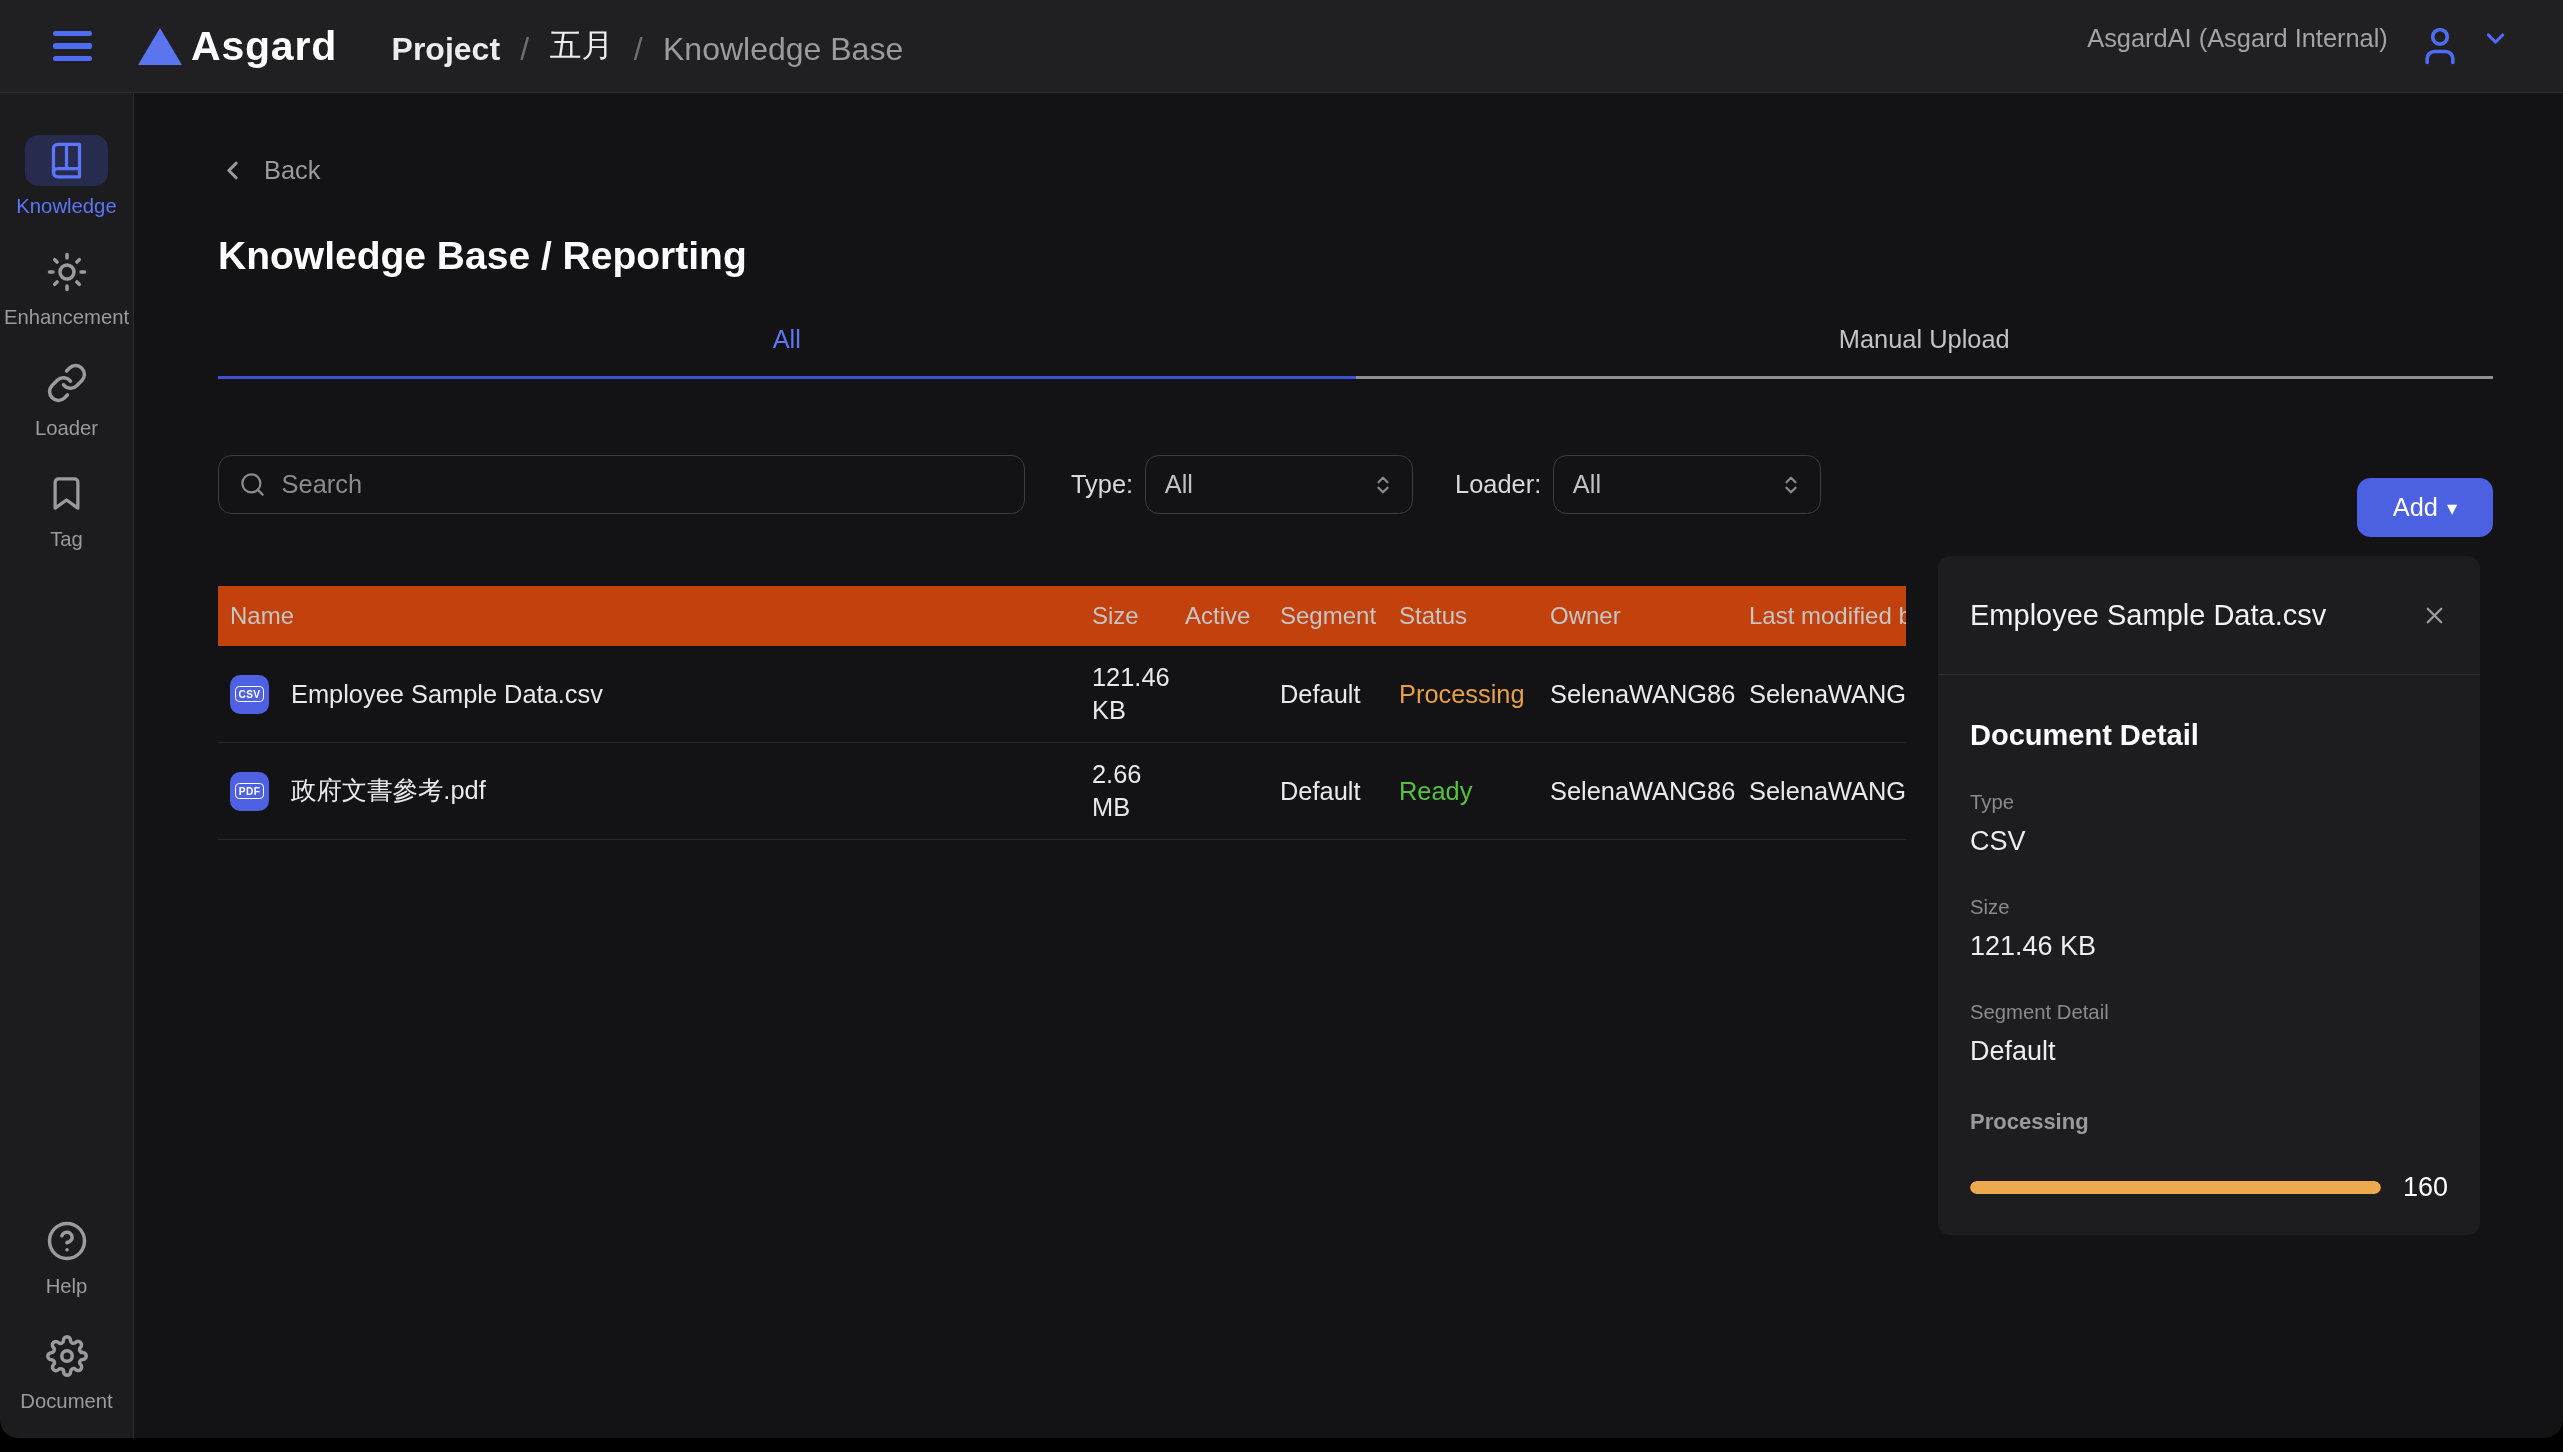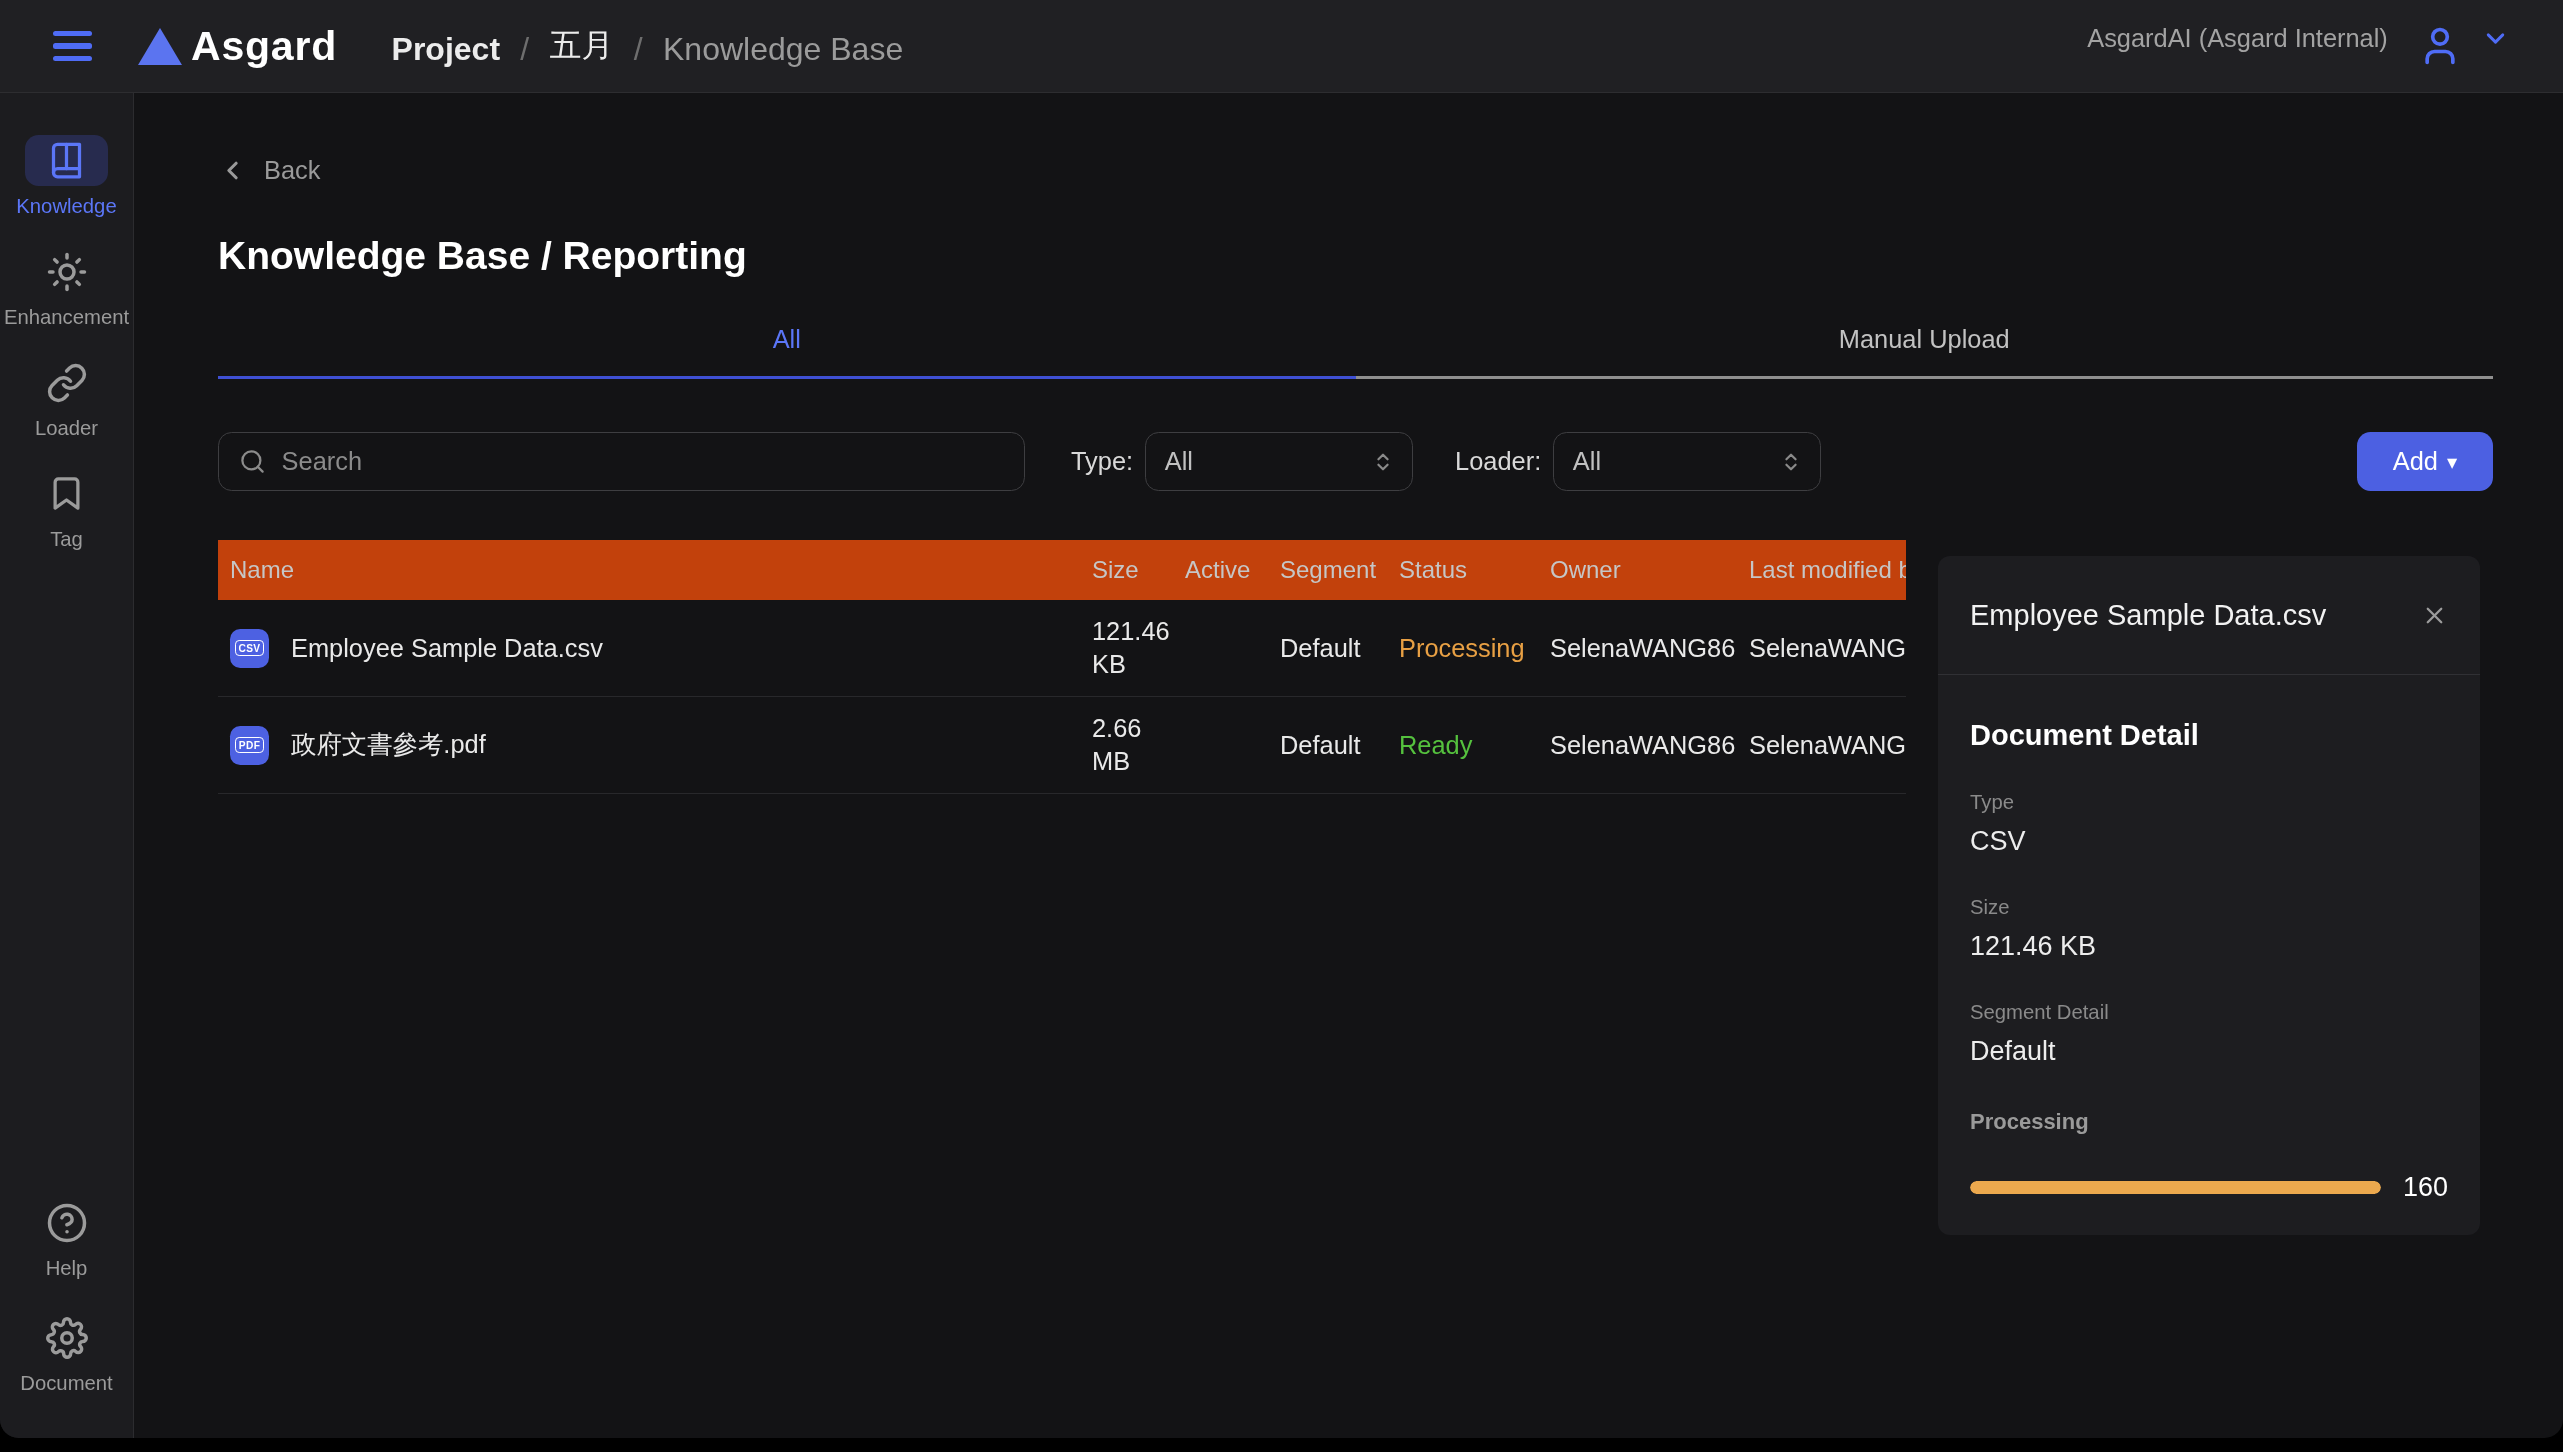--- a/index.html
+++ b/index.html
@@ -19,21 +19,21 @@
   .crumb-main { color:#ececec; font-weight:600; }
   .crumb-mid { color:#ececec; font-weight:500; }
   .crumb-sep { color:#6e6e6e; }
   .crumb-last { color:#9b9b9b; }
   .tb-right { display:flex; align-items:flex-start; gap:18.6px; }
   .account-label { font-size:25.4px; color:#a3a3a3; margin-right:12px; }
   .icon-blue { color:#4f6cf5; }
 
   
   .body { display:flex; height:1345px; }
-  .sidebar { width:134px; background:#1c1c1f; border-right:1.7px solid #2c2c2f; display:flex; flex-direction:column; justify-content:space-between; padding:42px 0 42px; flex:none; }
+  .sidebar { width:134px; background:#1c1c1f; border-right:1.7px solid #2c2c2f; display:flex; flex-direction:column; justify-content:space-between; padding:42px 0 24px; flex:none; }
   .side-group { display:flex; flex-direction:column; align-items:center; }
   .side-item { display:flex; flex-direction:column; align-items:center; gap:7.6px; margin-bottom:27px; cursor:pointer; color:#9b9b9b; }
   .side-item .icon-pill { width:83px; height:51px; border-radius:13.6px; display:flex; align-items:center; justify-content:center; }
   .side-item.active .icon-pill { background:#272b4e; }
   .side-item.active { color:#5b76f7; }
   .side-label { font-size:20.3px; line-height:25.4px; white-space:nowrap; }
 
   .content { flex:1; padding:0 70px 0 84px; position:relative; }
   .back-row { margin-top:63px; display:inline-flex; align-items:center; gap:17px; color:#9a9a9a; font-size:25.4px; cursor:pointer; }
   .page-title { margin-top:46px; font-size:39px; font-weight:700; color:#fff; }
@@ -42,21 +42,21 @@
   .tab { flex:1; text-align:center; font-size:25.4px; color:#c2c2c2; padding-bottom:22px; border-bottom:3.4px solid #8f8f8f; cursor:pointer; }
   .tab.active { color:#5b76f7; border-bottom-color:#3f50d4; }
 
   .filter-row { margin-top:53px; display:flex; align-items:center; }
   .searchbox { width:807px; height:59px; border:1.7px solid #3e3e41; border-radius:13.6px; display:flex; align-items:center; padding:0 20.3px; gap:15.3px; color:#8b8b8b; }
   .searchbox input { flex:1; background:transparent; border:none; outline:none; color:#ddd; font-size:25.4px; font-family:inherit; }
   .searchbox input::placeholder { color:#8b8b8b; }
   .flabel { font-size:25.4px; color:#d9d9d9; }
   .ml54 { margin-left:46px; } .ml50 { margin-left:42px; }
   .select { width:268px; height:59px; border:1.7px solid #3e3e41; border-radius:13.6px; display:flex; align-items:center; justify-content:space-between; padding:0 18.6px; font-size:25.4px; color:#c0c0c0; margin-left:12px; cursor:pointer; }
-  .add-btn { margin-left:auto; width:136px; height:59px; background:#4c60e2; border:none; border-radius:13.6px; color:#fff; font-size:25.4px; font-family:inherit; display:flex; align-items:center; justify-content:center; gap:9px; cursor:pointer; }
+  .add-btn { margin-left:auto; width:136px; height:59px; background:#4c60e2; border:none; border-radius:13.6px; color:#fff; font-size:25.4px; font-family:inherit; display:flex; align-items:center; justify-content:center; gap:9px; cursor:pointer;margin-top:46px; }
   .add-caret { font-size:20.3px; }
 
   
   .table { margin-top:49px; width:1688px; overflow:hidden; }
   .trow { display:grid; grid-template-columns:874px 93px 95px 119px 151px 199px 158px; align-items:center; }
   .thead { height:60px; background:#c2410c; color:#c6c6c6; font-size:24px; font-weight:500; }
   .th { white-space:nowrap; overflow:hidden; }
   .c-name { padding-left:12px; }
   .tbody-row { height:97px; font-size:25.4px; color:#e9e9e9; border-bottom:1.7px solid #28282b; cursor:pointer; }
   .cell { white-space:nowrap; overflow:hidden; }

